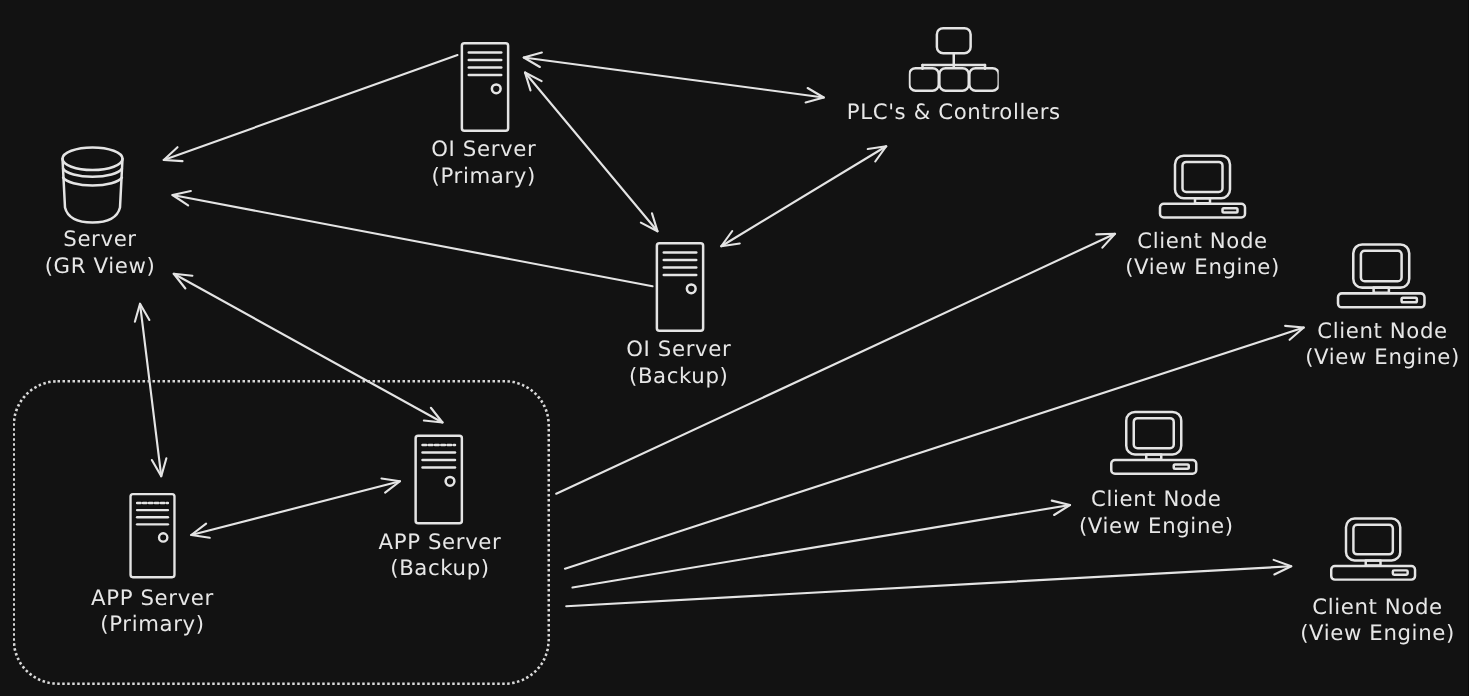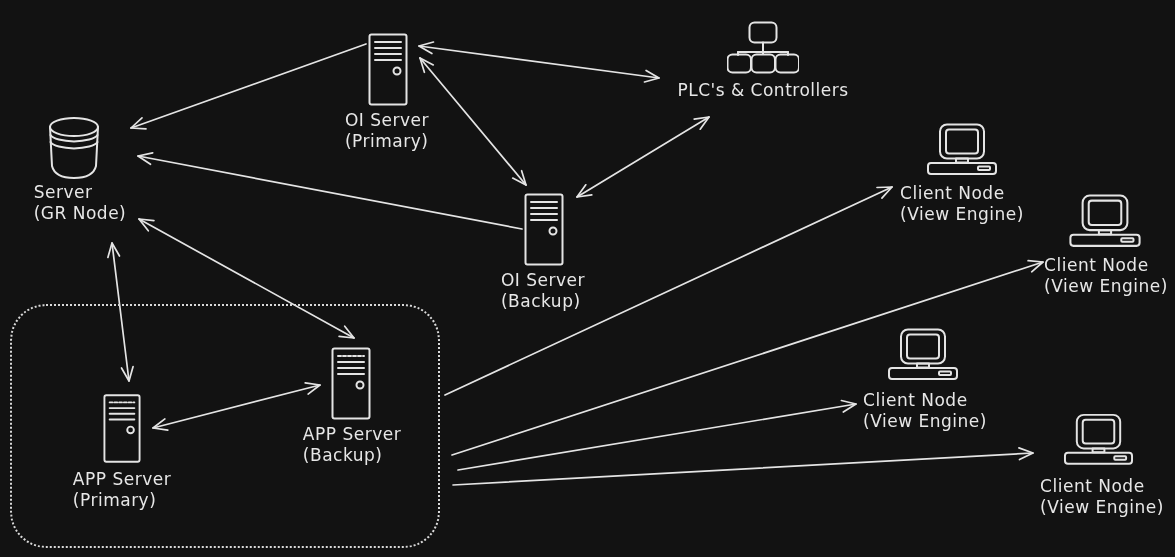--- a/index.html
+++ b/index.html
@@ -14,20 +14,21 @@
   #connections-layer path, #connections-layer line{
     stroke:#e4e4e4;stroke-width:1.7;fill:none;
     stroke-linecap:round;stroke-linejoin:round;
   }
   .node{position:absolute;}
   .node svg{display:block;}
   .node svg *{stroke:#e4e4e4;stroke-width:2;fill:none;stroke-linecap:round;stroke-linejoin:round;}
   .label{
     position:absolute;
     transform:translateX(-50%);
+    text-align:center;
     color:#e7e7e7;
     font-size:17px;
     line-height:21px;
     letter-spacing:0.5px;
     white-space:nowrap;
   }
   .group-box{
     position:absolute;
     left:10px;top:304px;
     width:426px;height:240px;
@@ -102,21 +103,21 @@
   <div class="node" style="left:48px;top:116px;">
     <svg width="52" height="64" viewBox="0 0 52 64">
       <ellipse cx="26" cy="11" rx="24" ry="9"></ellipse>
       <path d="M2.5,19 a24,8 0 0 0 47,0"></path>
       <path d="M2.5,26 a24,8 0 0 0 47,0"></path>
       <path d="M2,11 L4,50 Q7,62 26,62 Q45,62 48,50 L50,11"></path>
     </svg>
   </div>
   <div class="label" style="left:80px;top:182px;">
     <div>Server</div>
-    <div>(GR Node)</div>
+    <div>(GR View)</div>
   </div>
 
   <div class="node" style="left:368px;top:33px;">
     <svg width="40" height="73" viewBox="0 0 40 73">
       <rect x="1.5" y="1.5" width="37" height="70" rx="2"></rect>
       <line x1="7" y1="9" x2="33" y2="9"></line>
       <line x1="7" y1="15" x2="33" y2="15"></line>
       <line x1="7" y1="21" x2="33" y2="21"></line>
       <line x1="7" y1="27" x2="33" y2="27"></line>
       <circle cx="29" cy="38" r="3.5"></circle>

